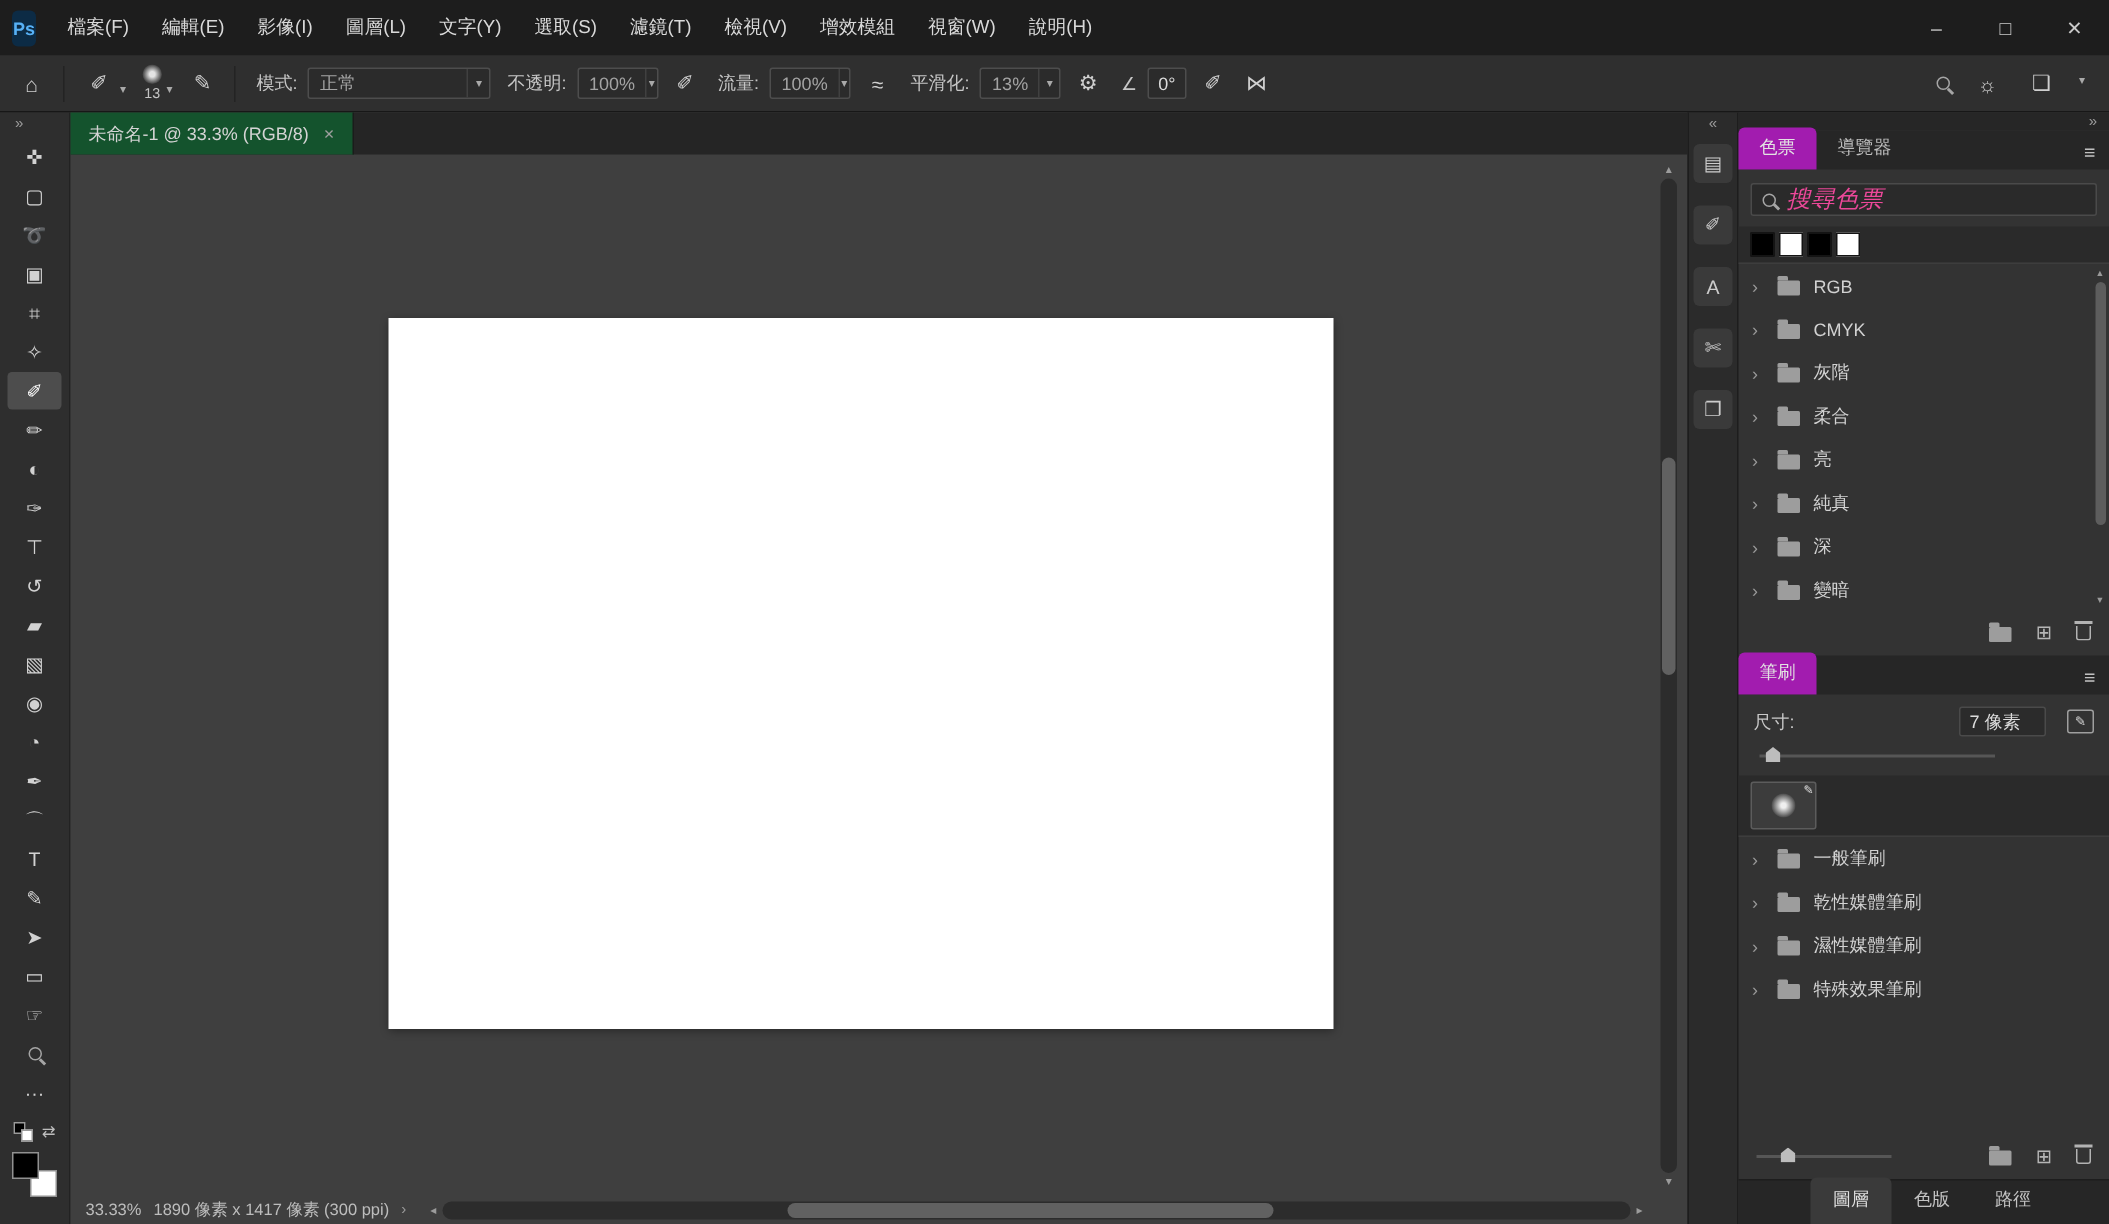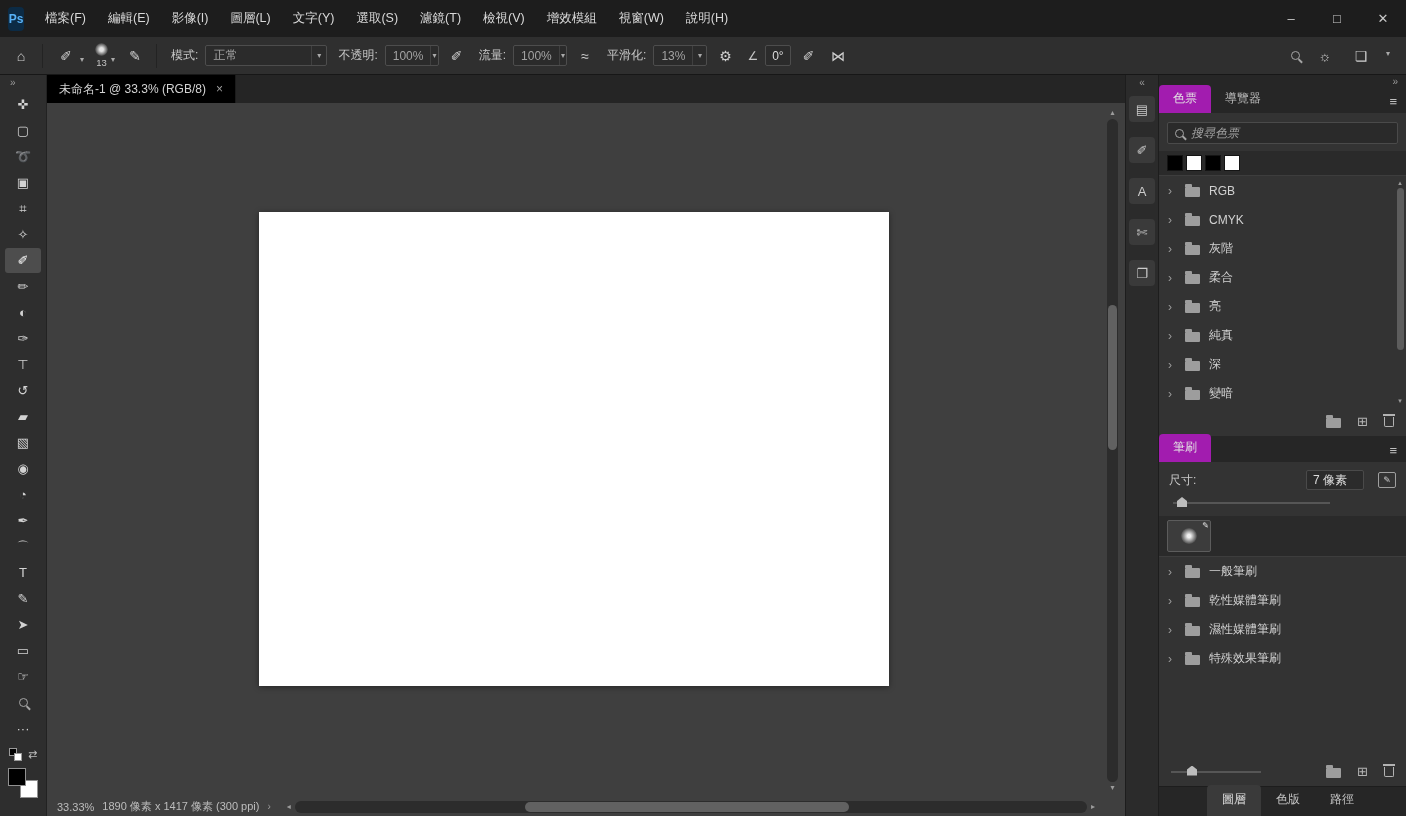--- a/index.html
+++ b/index.html
@@ -52,21 +52,21 @@
   .mini-fg { position:absolute; left:0; top:0; width:8px; height:8px; background:#000; border:1px solid #9a9a9a; }
   .mini-bg { position:absolute; right:0; bottom:0; width:8px; height:8px; background:#fff; border:1px solid #9a9a9a; }
   .swap-glyph { font-size:11px; color:#bdbdbd; }
   .color-widget { position:relative; width:30px; height:30px; margin-top:7px; }
   .fg-swatch { position:absolute; left:0; top:0; width:18px; height:18px; border:1px solid #919191; z-index:2; }
   .bg-swatch { position:absolute; right:0; bottom:0; width:18px; height:18px; border:1px solid #919191; }
 
   
   .workspace { position:absolute; left:47px; top:75px; width:1078px; bottom:0; background:#3f3f3f; }
   .tabrow { position:absolute; top:0; left:0; right:0; height:28px; background:#252525; display:flex; align-items:stretch; }
-  .doc-tab { display:flex; align-items:center; gap:10px; background:#000000; padding:0 12px; font-size:12px; color:#d4d4d4; border-right:1px solid #1b1b1b; }
+  .doc-tab { display:flex; align-items:center; gap:10px; background:#14532d; padding:0 12px; font-size:12px; color:#d4d4d4; border-right:1px solid #1b1b1b; }
   .doc-tab .close { color:#9f9f9f; font-size:12px; }
   .canvas { position:absolute; left:212px; top:137px; width:630px; height:474px; background:#ffffff; box-shadow:0 1px 6px rgba(0,0,0,0.4); }
 
   .vscroll { position:absolute; right:6px; top:32px; bottom:22px; width:13px; display:flex; flex-direction:column; align-items:center; }
   .vs-arrow { height:12px; font-size:8px; color:#9c9c9c; line-height:12px; }
   .vs-track { flex:1; width:11px; background:#2c2c2c; border-radius:6px; position:relative; }
   .vs-thumb { position:absolute; left:1px; right:1px; top:28%; height:22%; background:#616161; border-radius:5px; }
 
   .statusbar { position:absolute; left:0; right:26px; bottom:0; height:19px; display:flex; align-items:center; font-size:11px; color:#bdbdbd; padding-left:10px; gap:8px; }
   .status-chev { color:#9a9a9a; font-size:10px; }
@@ -82,21 +82,21 @@
 
   
   .panels { position:absolute; left:1158px; top:75px; bottom:0; width:248px; background:#333333; border-left:1px solid #1d1d1d; display:flex; flex-direction:column; }
   .panels-topbar { height:12px; background:#262626; display:flex; justify-content:flex-end; align-items:center; padding-right:8px; color:#9a9a9a; font-size:10px; }
   .panel-tabs { height:26px; background:#262626; display:flex; align-items:flex-end; }
   .panel-tab { padding:5px 14px 6px; font-size:12px; color:#bdbdbd; border-radius:4px 4px 0 0; }
   .panel-tab.active { background:#a21caf; color:#e2e2e2; }
   .panel-menu { margin-left:auto; padding:0 9px 4px; color:#c0c0c0; font-size:13px; }
 
   .search-box { margin:9px 8px 7px; height:22px; background:#2a2a2a; border:1px solid #4a4a4a; border-radius:2px; display:flex; align-items:center; padding:0 7px; gap:7px; }
-  .placeholder { font-style:italic; color:#a3a3a3; font-size:12px; }
+  .placeholder { font-style:italic; color:#ec4899; font-size:16px; }
 
   .recent-row { background:#2a2a2a; padding:4px 8px; display:flex; gap:3px; }
   .swatch { width:16px; height:16px; border:1px solid #141414; flex:none; }
 
   .group-list { position:relative; border-top:1px solid #3d3d3d; }
   .group-row { height:29px; display:flex; align-items:center; padding:0 9px; gap:9px; color:#d2d2d2; font-size:12px; }
   .row-chev { color:#9a9a9a; font-size:12px; width:8px; flex:none; }
   .folder-icon { position:relative; width:15px; height:10px; background:#9d9d9d; border-radius:1px; margin-top:2px; flex:none; }
   .folder-icon::before { content:""; position:absolute; top:-3px; left:0; width:7px; height:3px; background:#9d9d9d; border-radius:1px 1px 0 0; }
 

